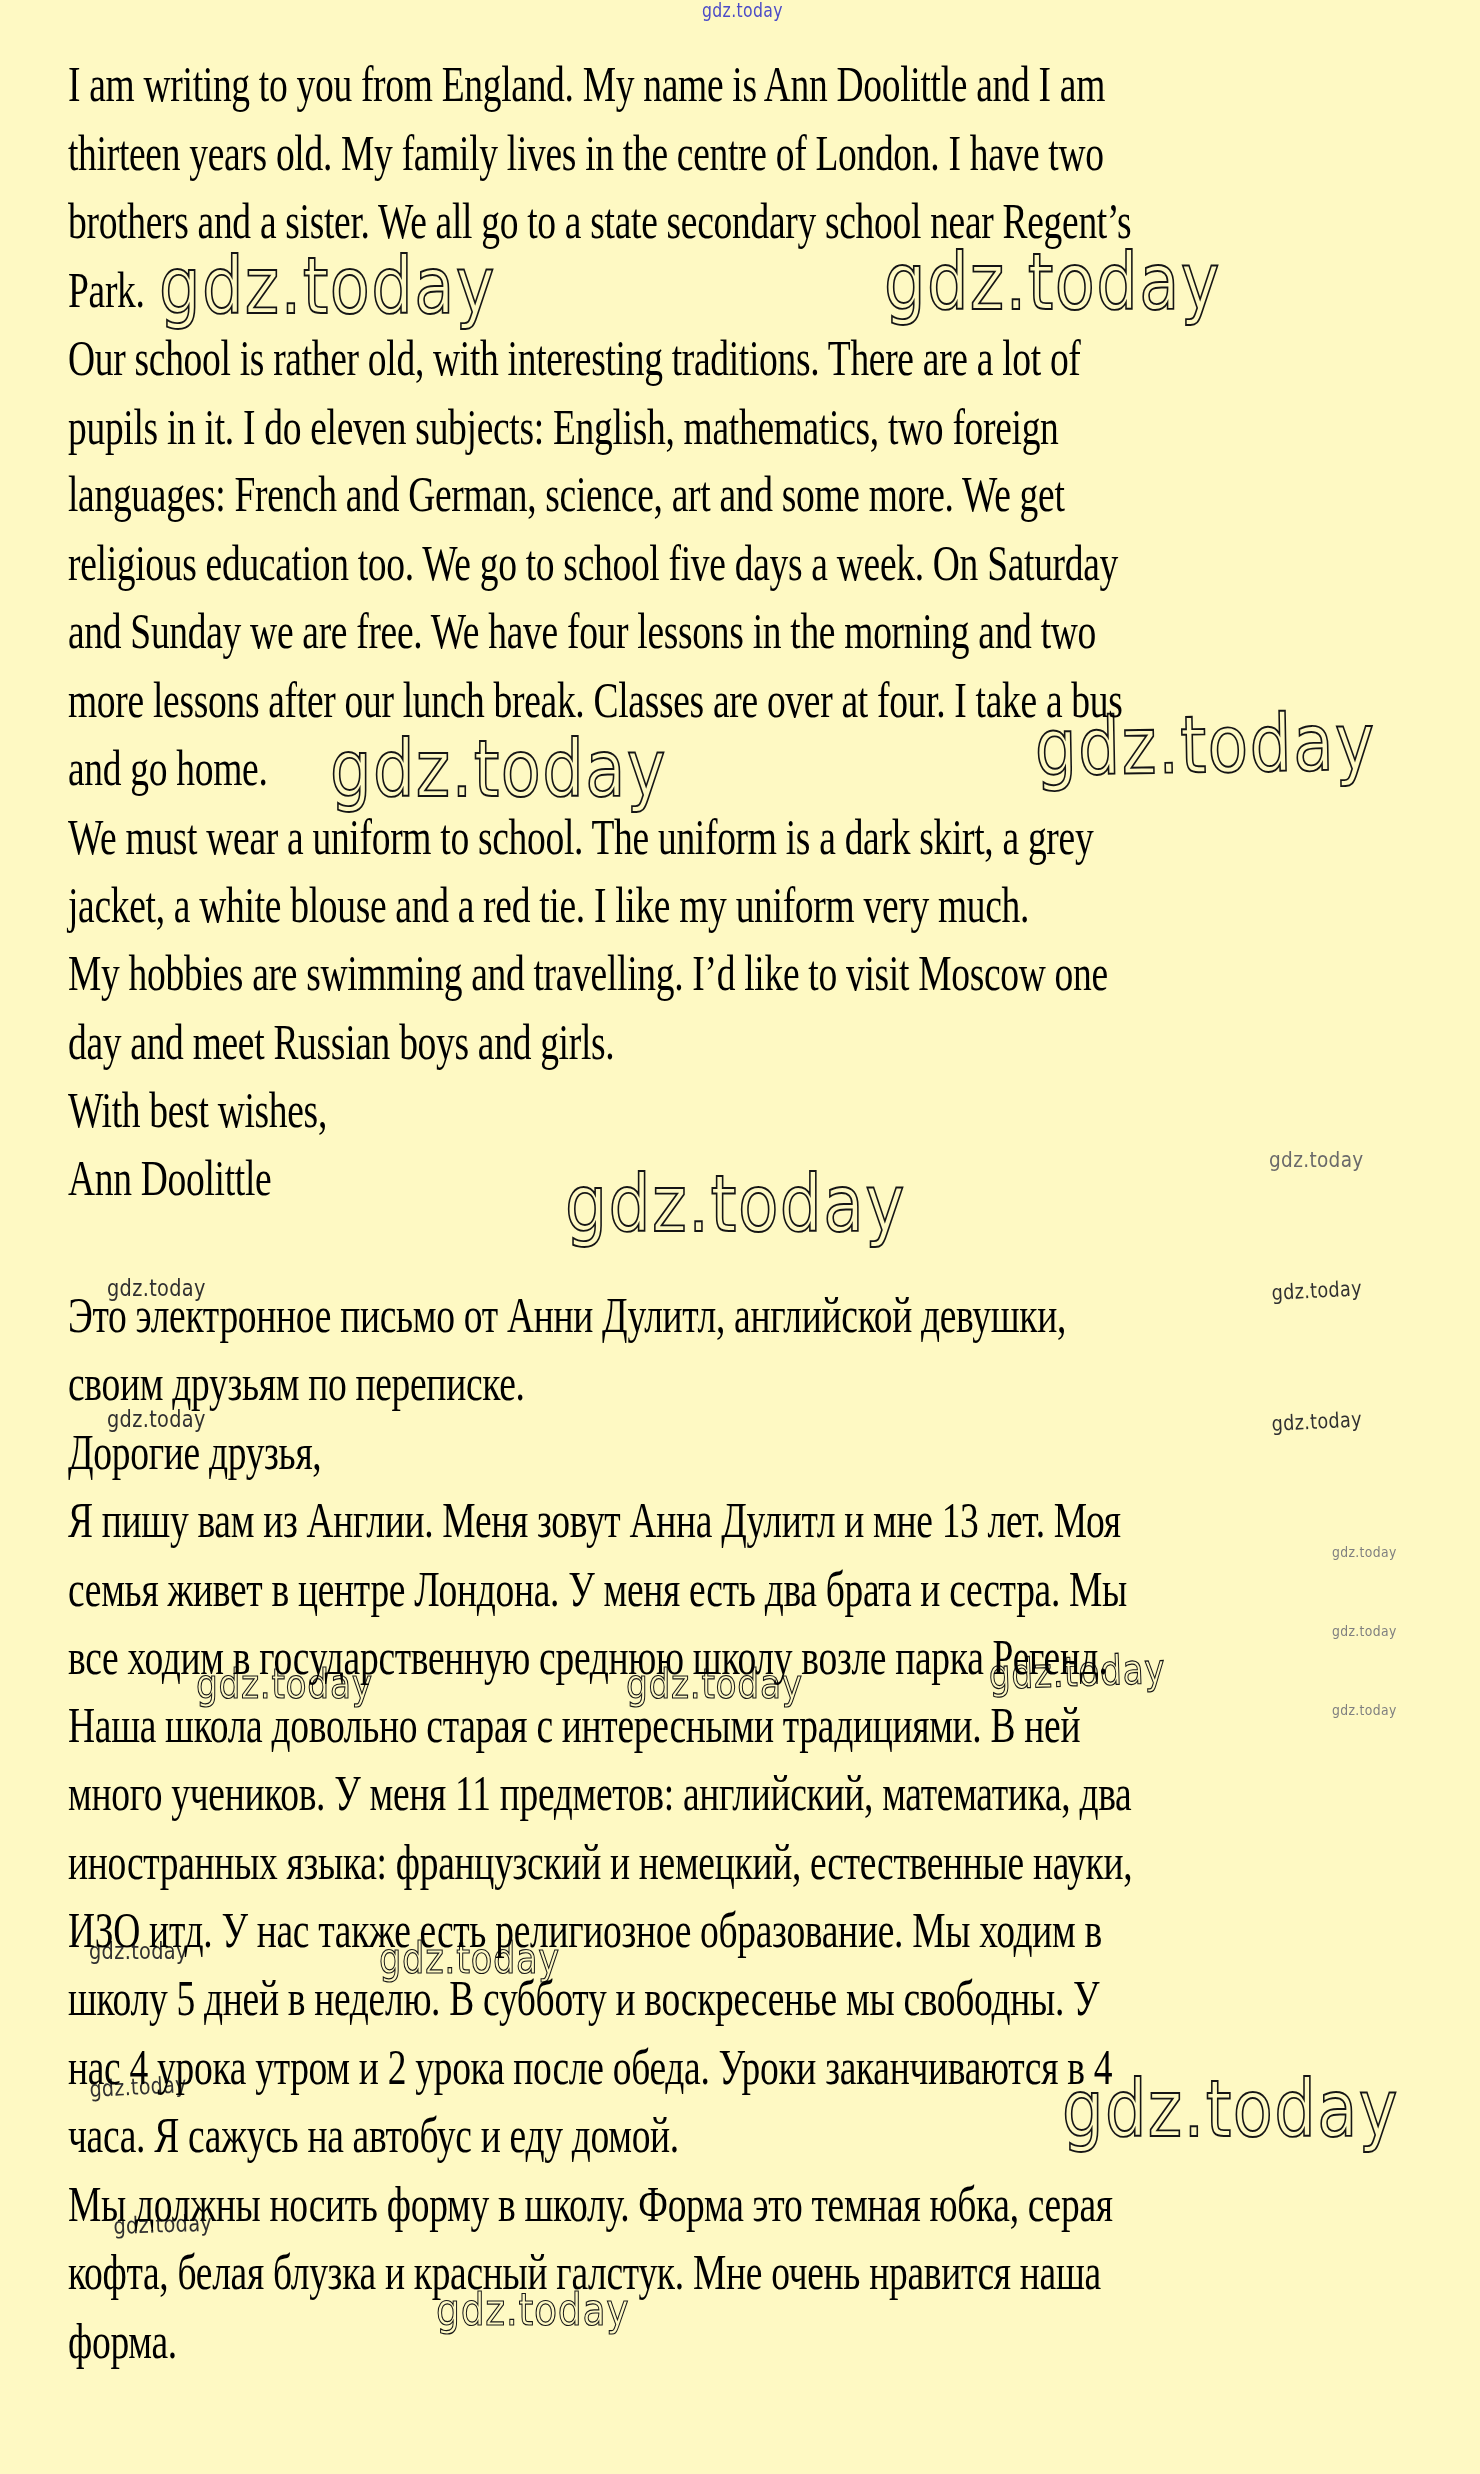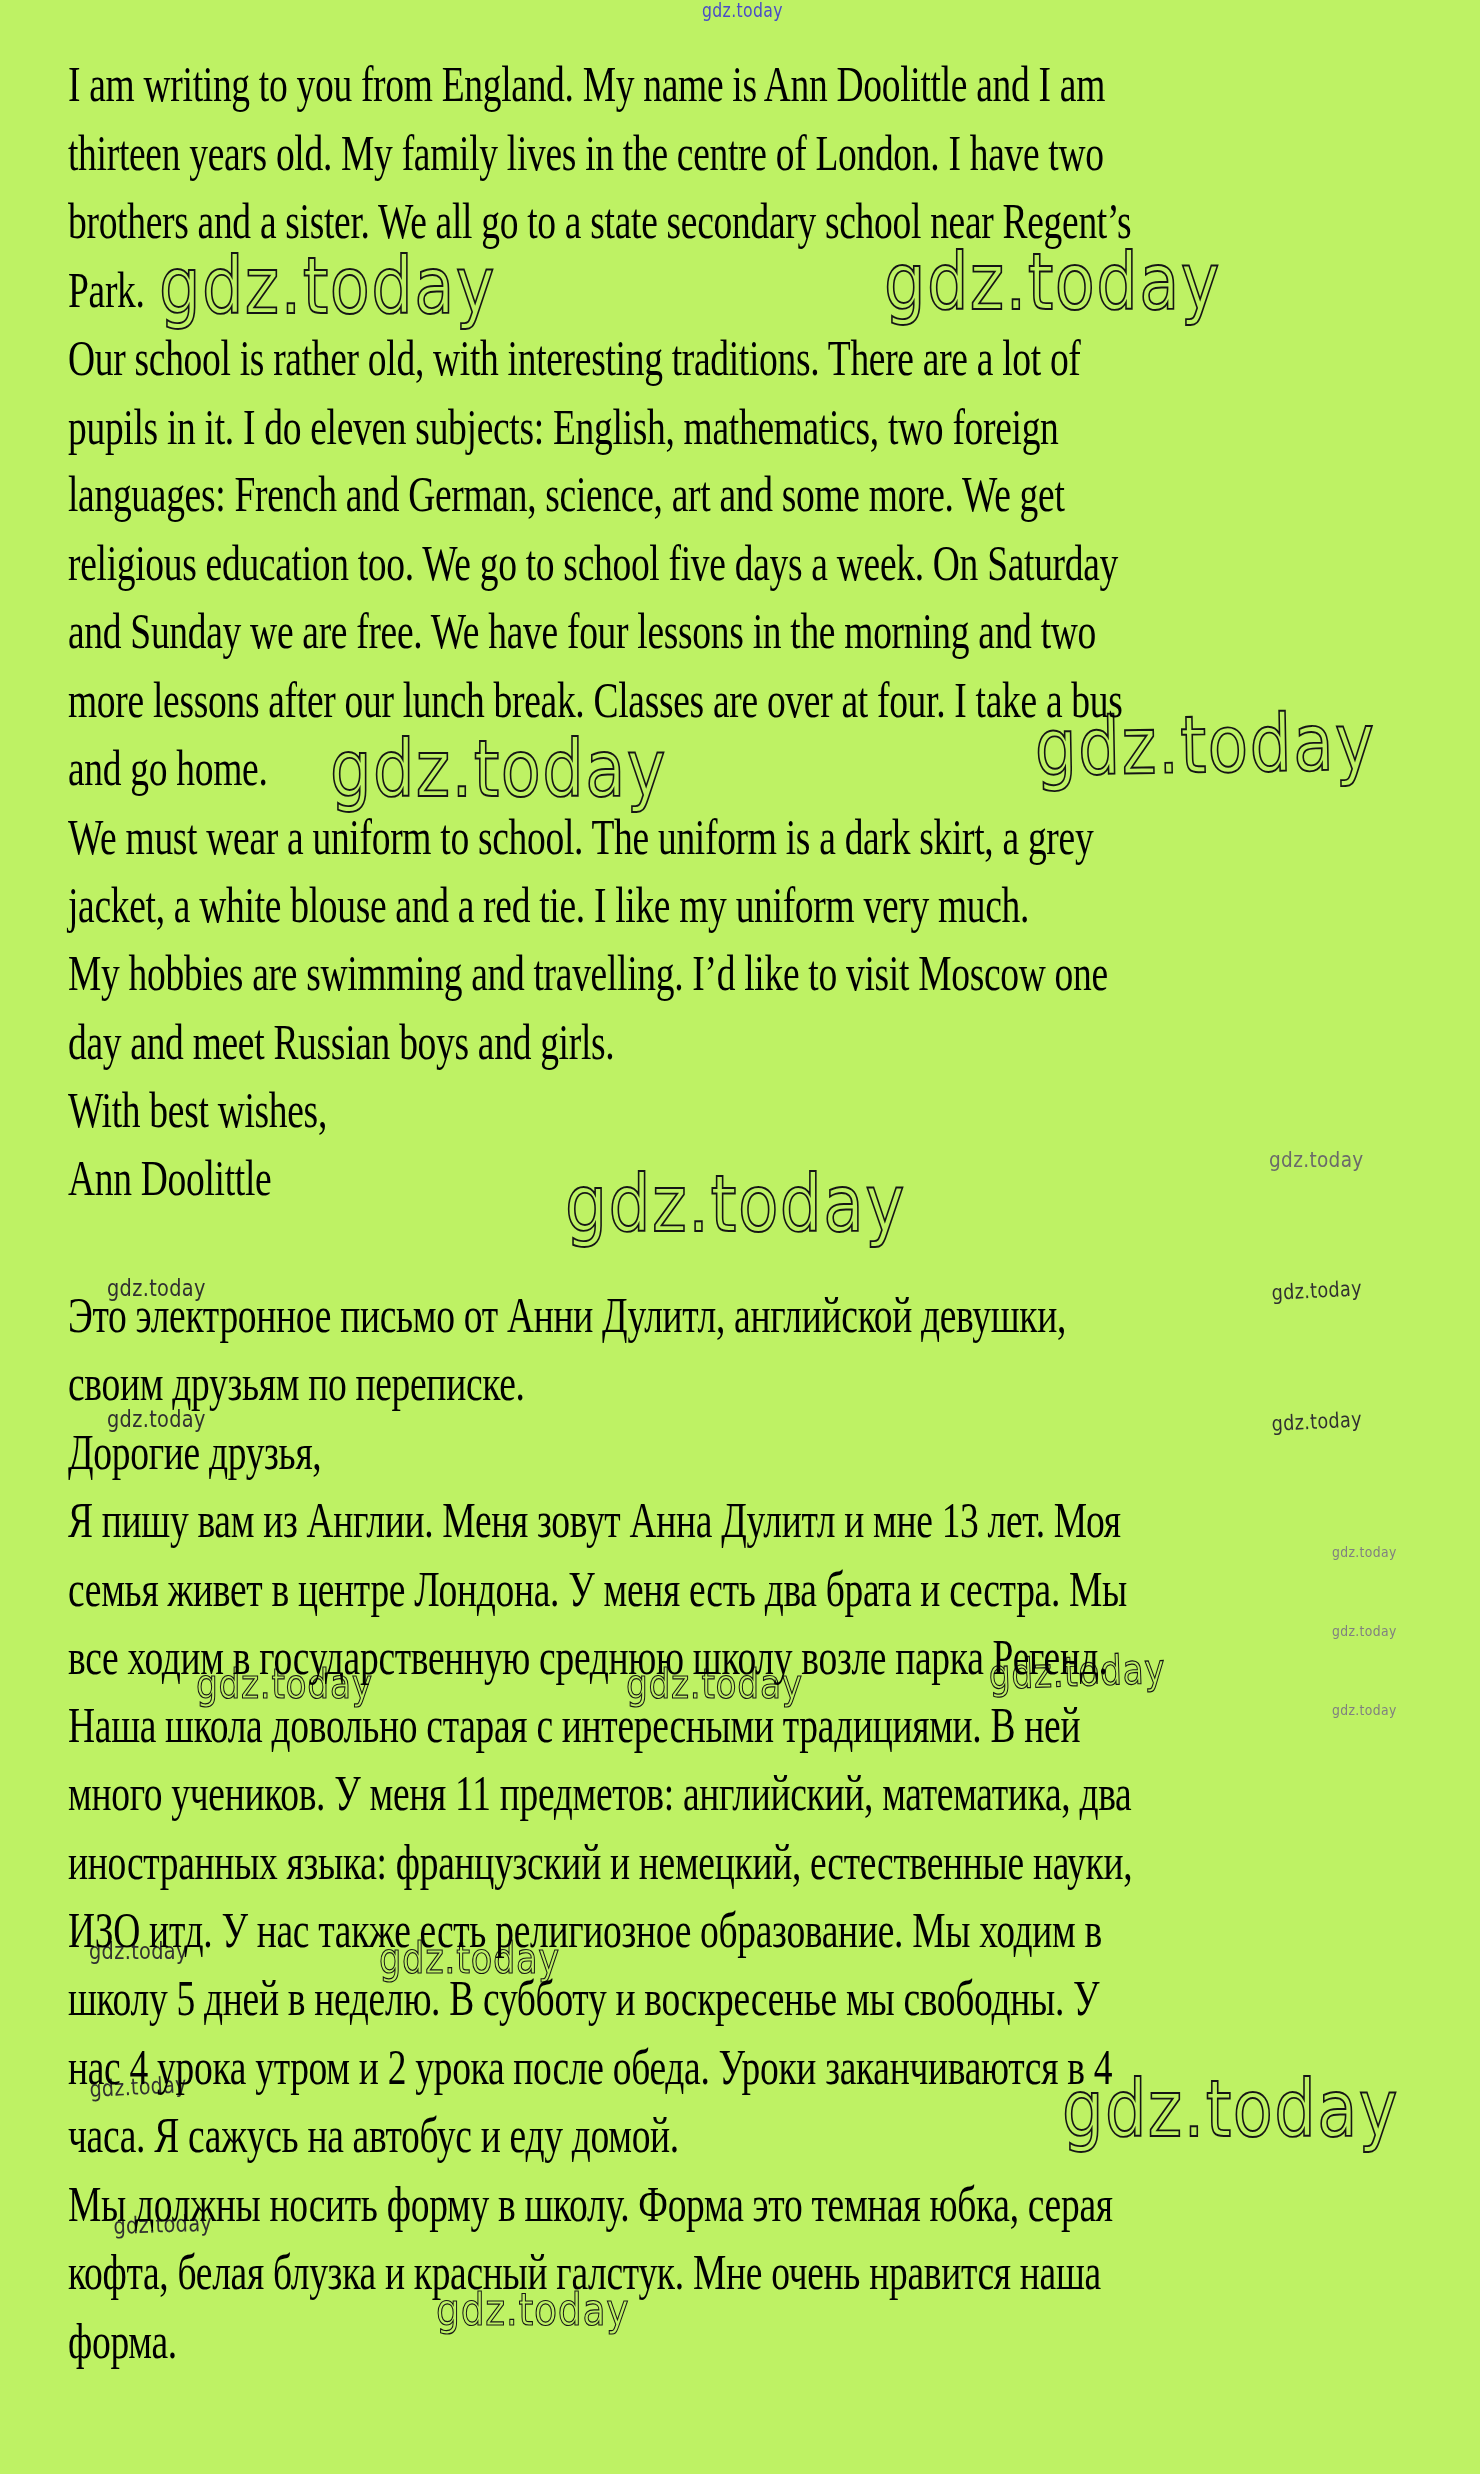--- a/index.html
+++ b/index.html
@@ -1,19 +1,19 @@
 <!DOCTYPE html>
 <html style="font-size:12.4px"><head>
 <meta charset="utf-8">
 <style>
   html,body { margin:0; padding:0; background:#ffffff; }
   #page {
     position:relative;
     width:1480px; height:2475px;
-    background:#bef264;
+    background:#fef9c3;
     overflow:hidden;
     font-family:"Liberation Serif", serif;
   }
   .line {
     position:absolute;
     left:68px;
     font-size:50px;
     line-height:1.2;
     color:#000000;
     white-space:nowrap;

